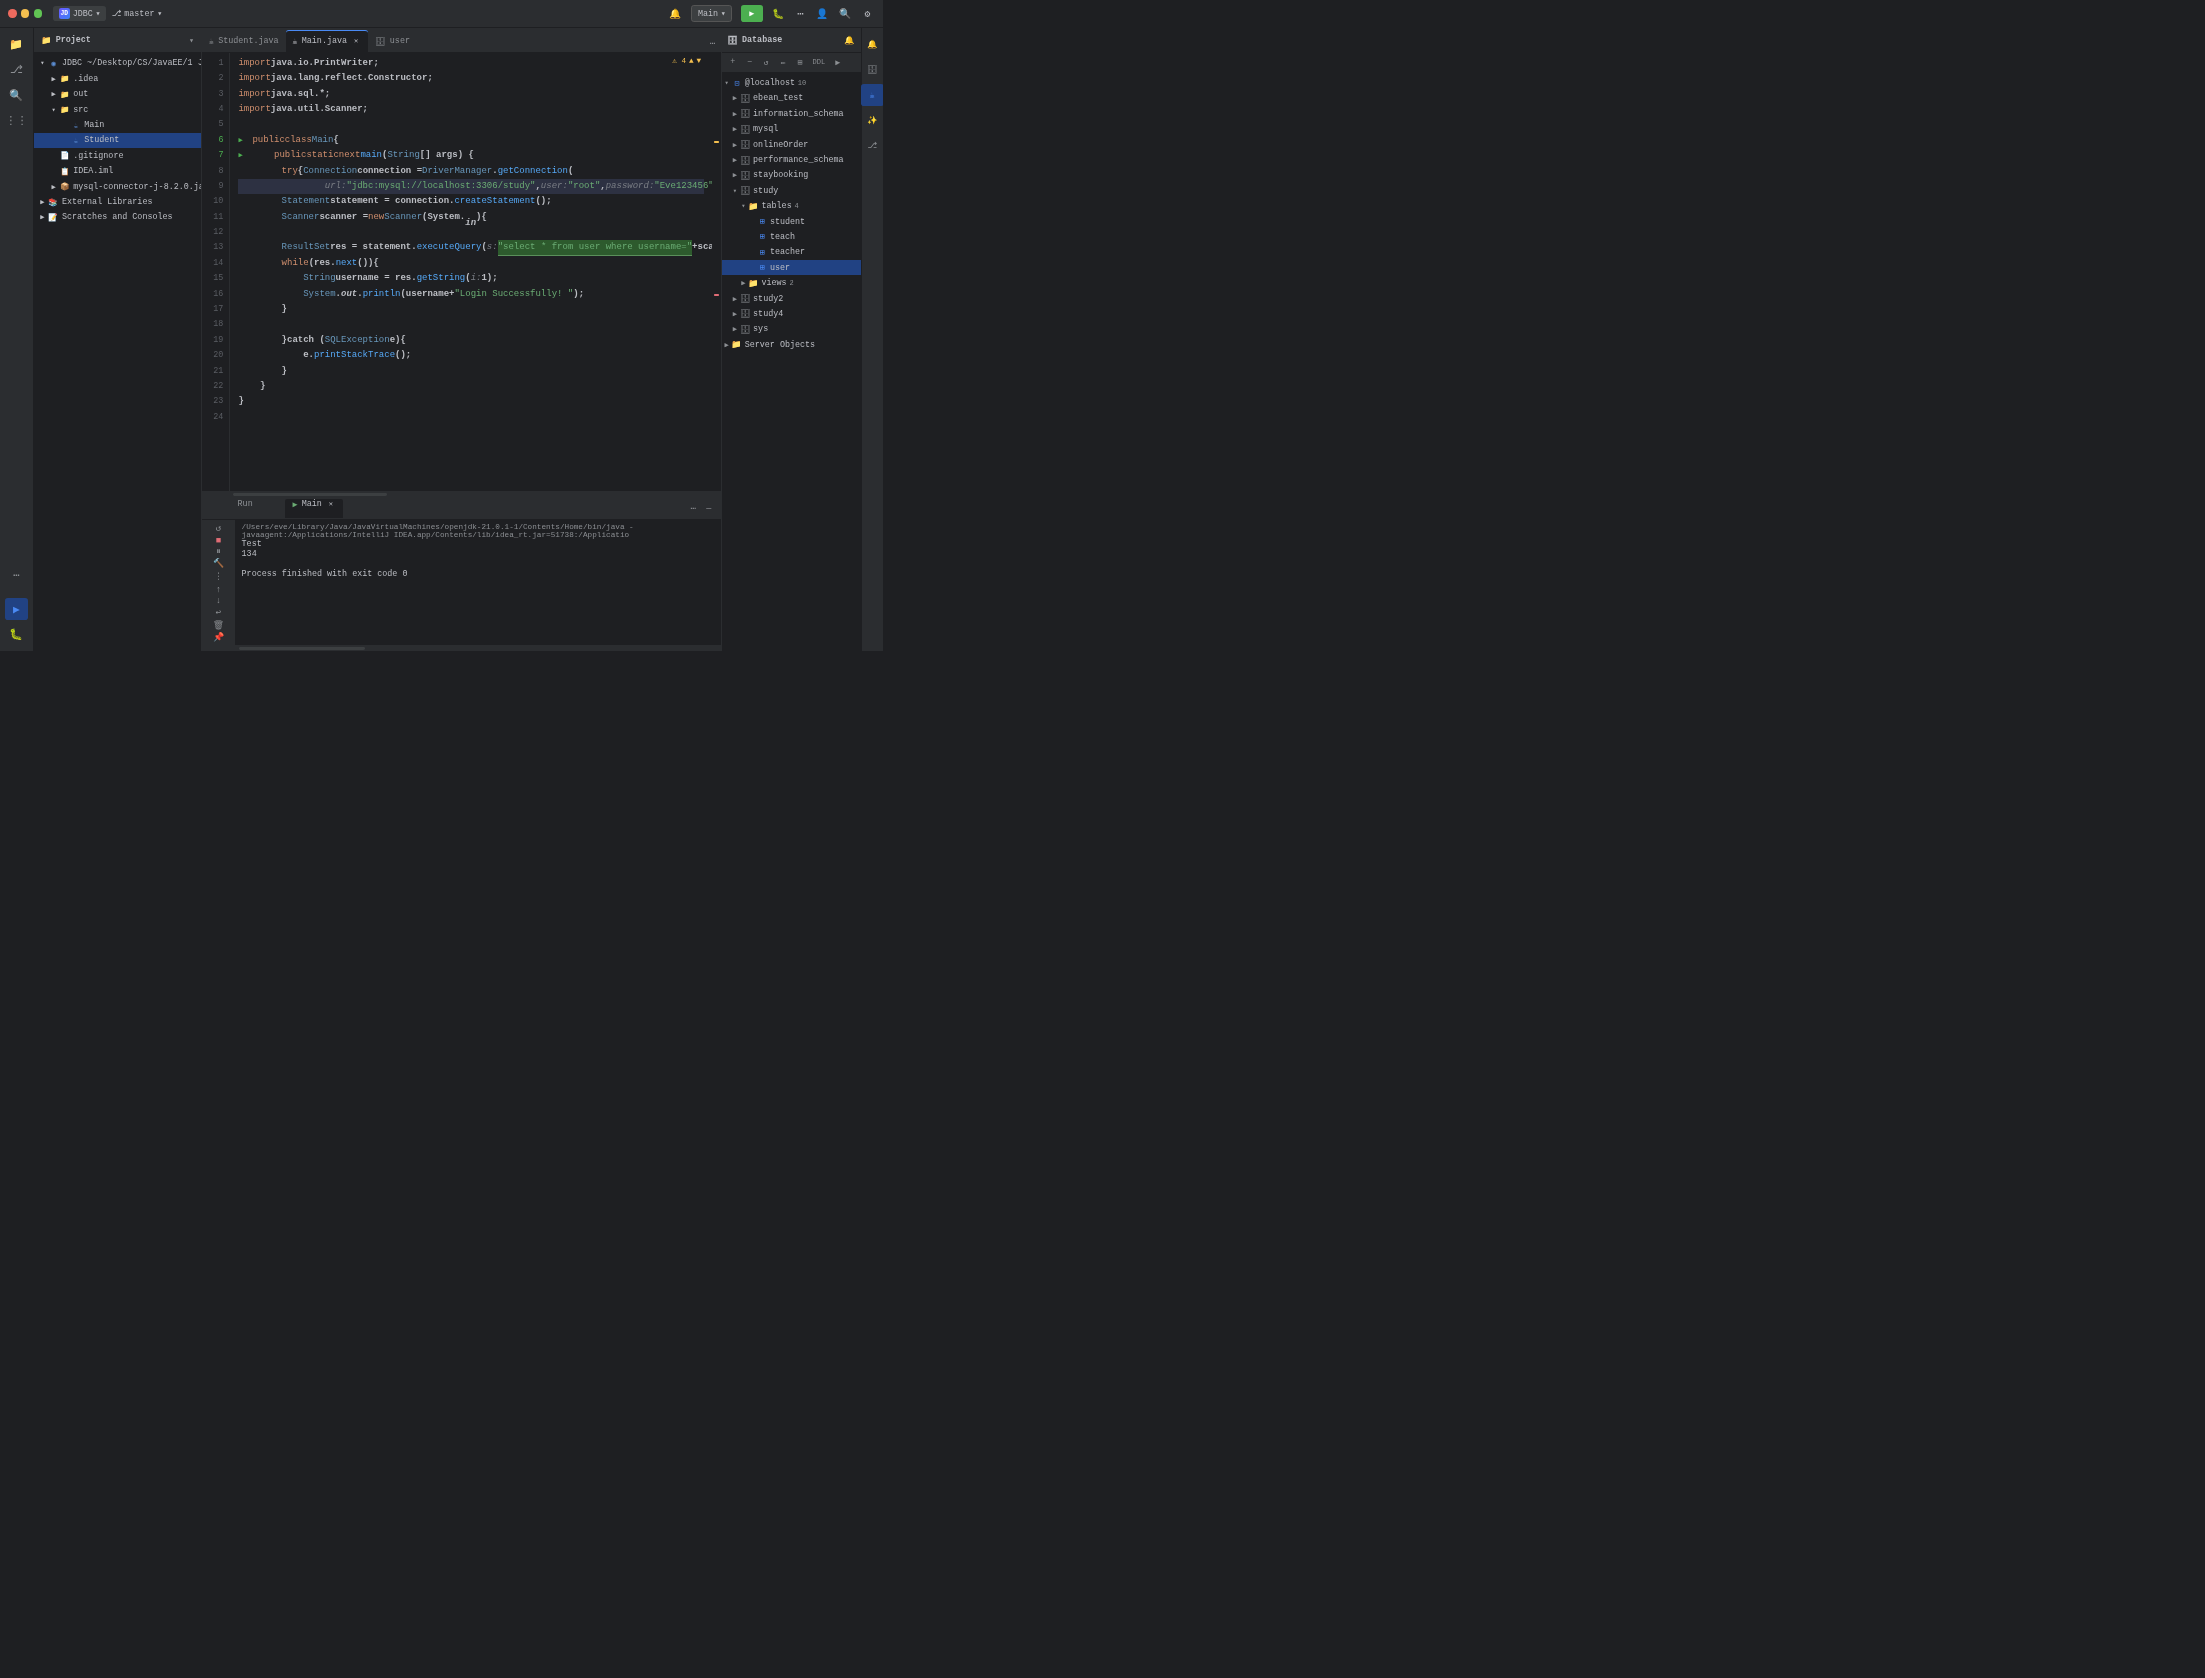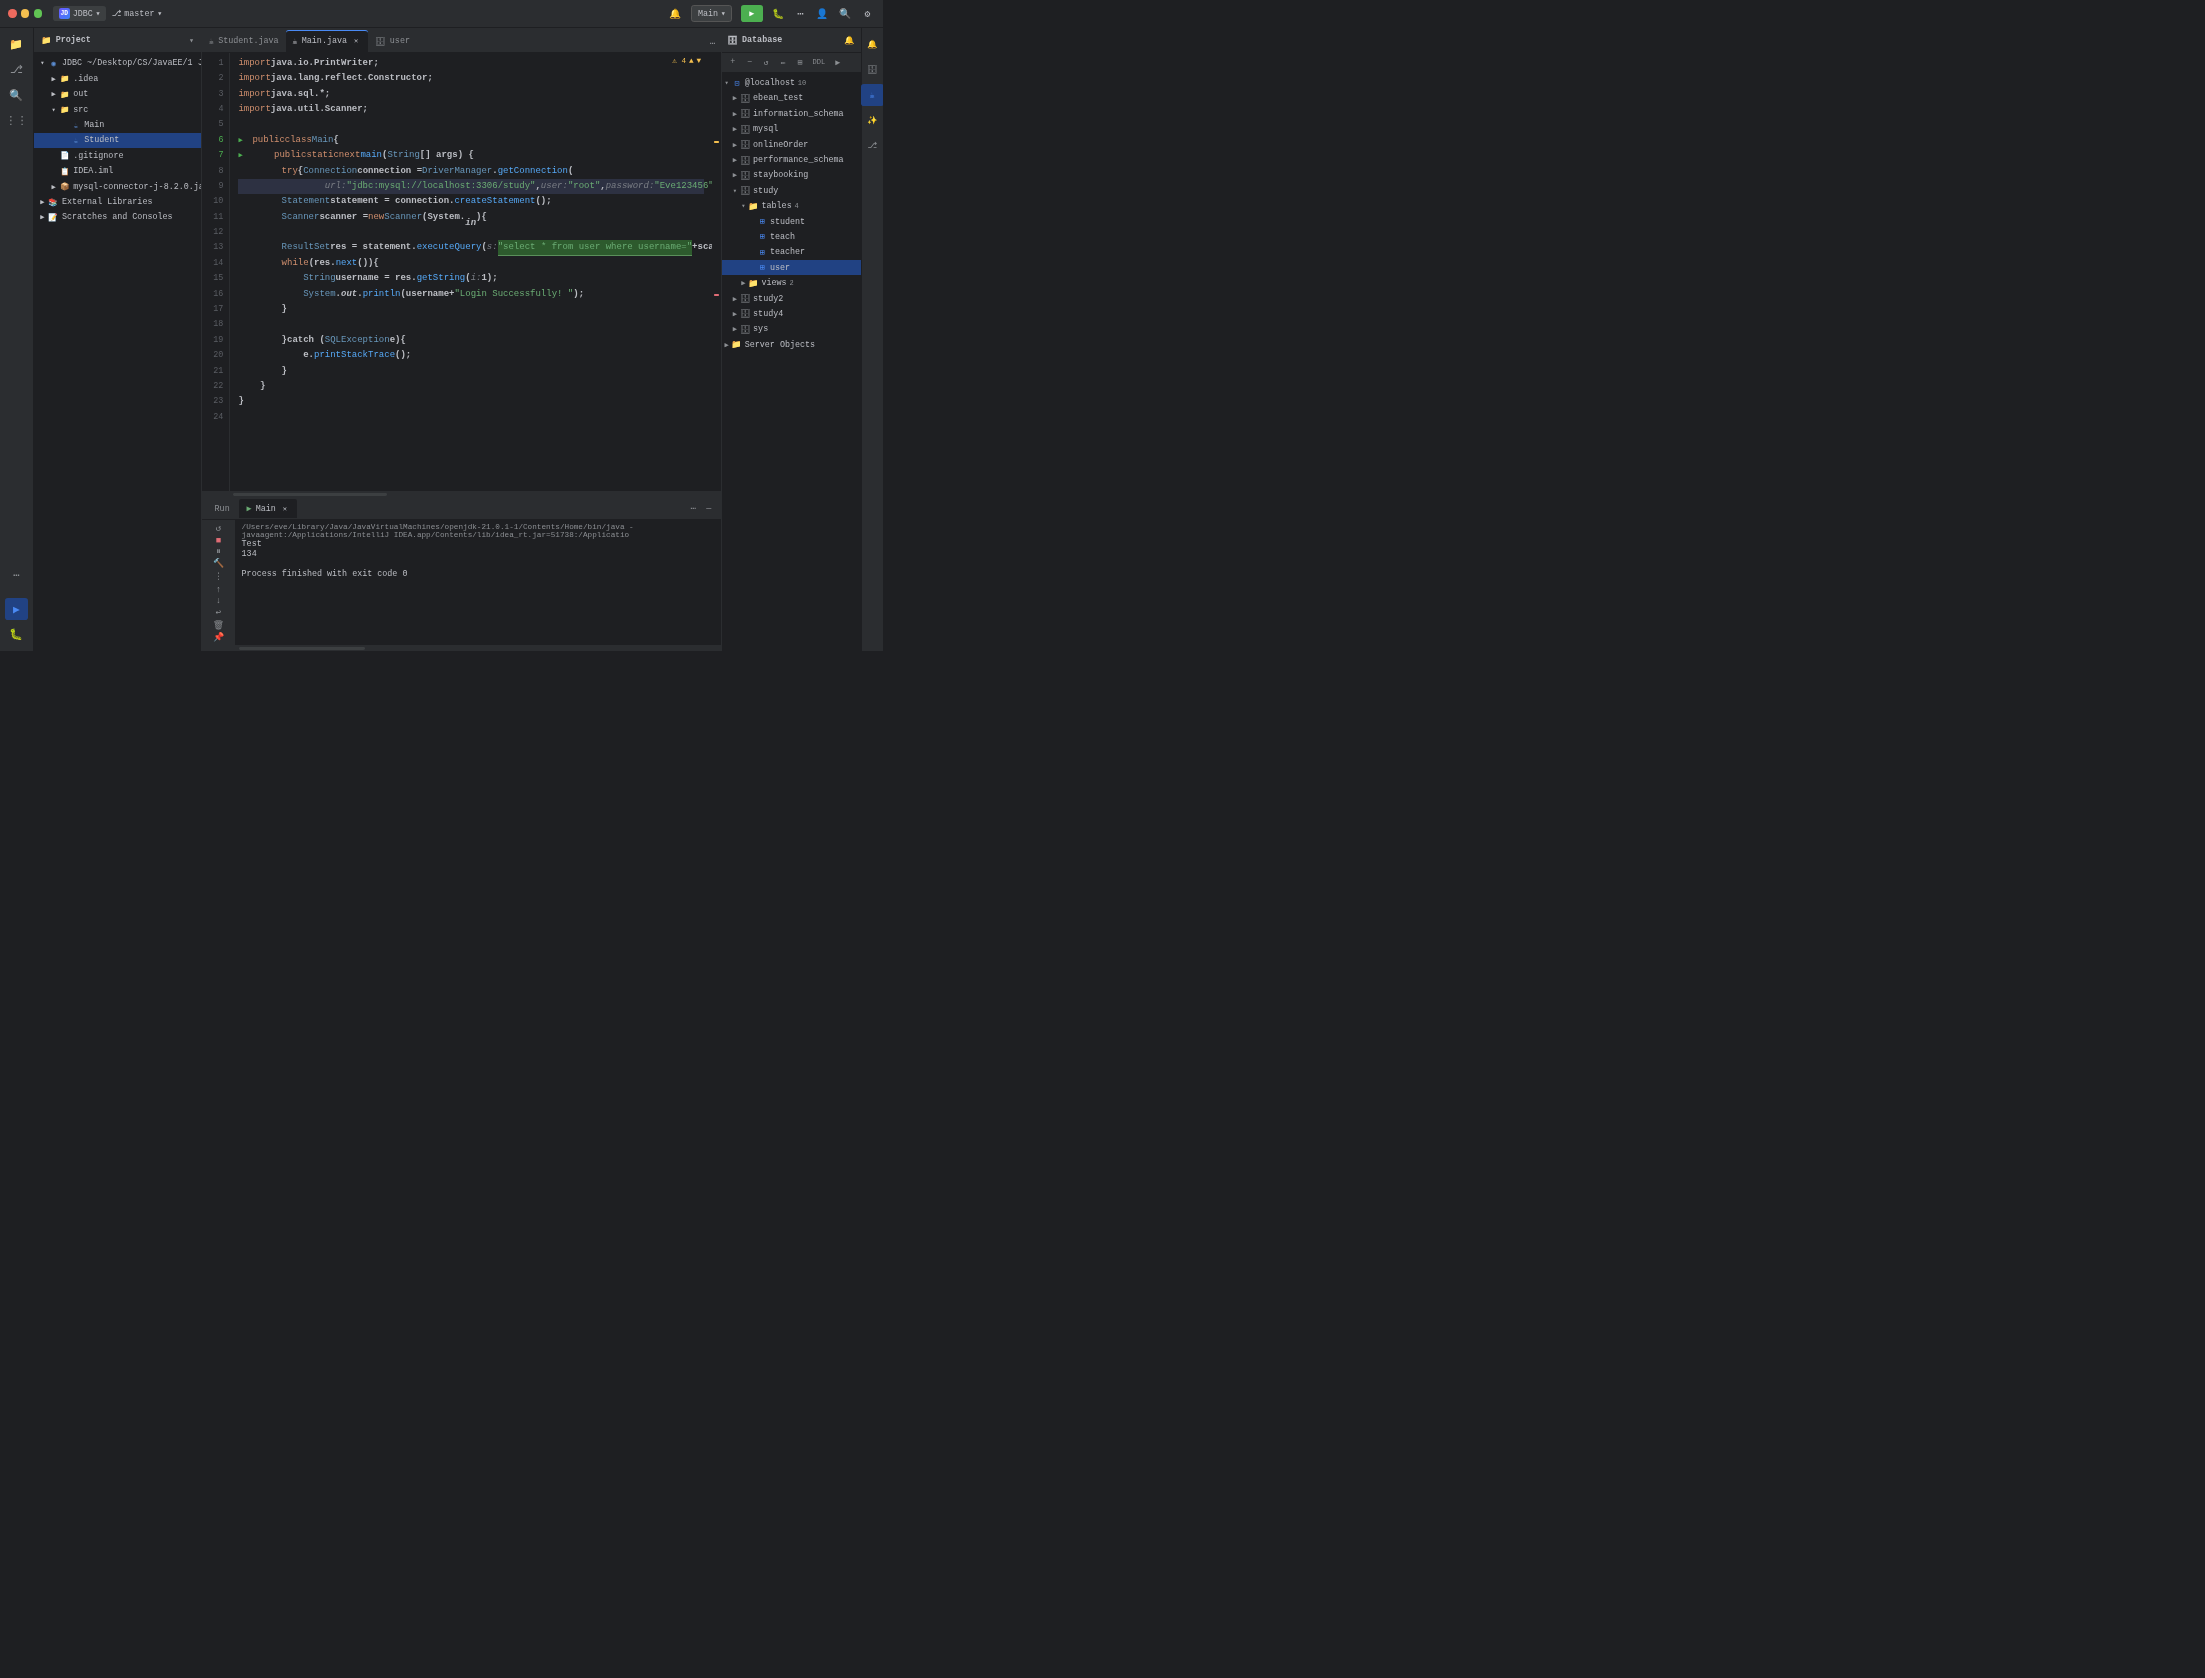--- a/index.html
+++ b/index.html
@@ -387,27 +387,28 @@
       background: #2b2d30;
       display: flex;
       align-items: center;
       padding: 0 5.6px;
       gap: 2.8px;
       border-bottom: 0.7px solid #1e1f22;
     }
     .bottom-tab {
       height: 19.6px;
       display: flex;
-      align-items: center;
+      align-items: flex-start;
       padding: 0 7px;
       gap: 4.2px;
       font-size: 8.4px;
       color: #8c8f93;
       cursor: pointer;
       border-radius: 2.1px 2.1px 0 0;
+      margin-left: 23px;
     }
     .bottom-tab.active {
       color: #bcbec4;
       background: #1e1f22;
     }
     .bottom-tab-close {
       font-size: 7px;
       width: 9.8px; height: 9.8px;
       display: flex; align-items: center; justify-content: center;
       border-radius: 1.4px;

